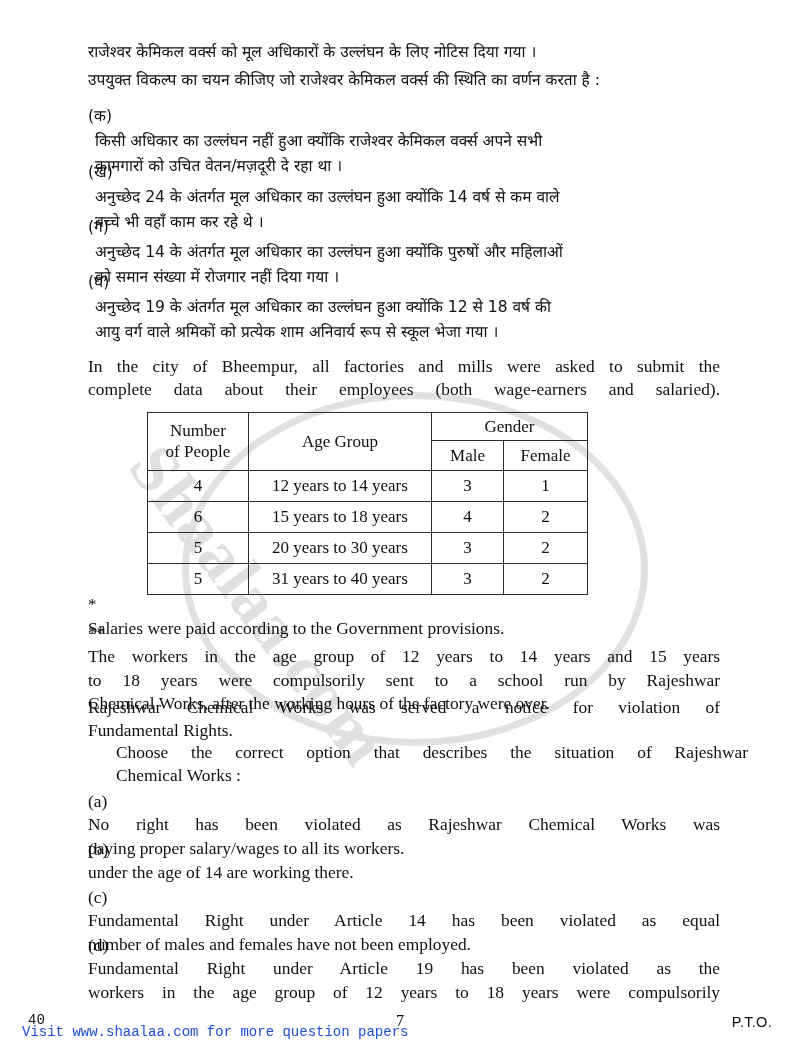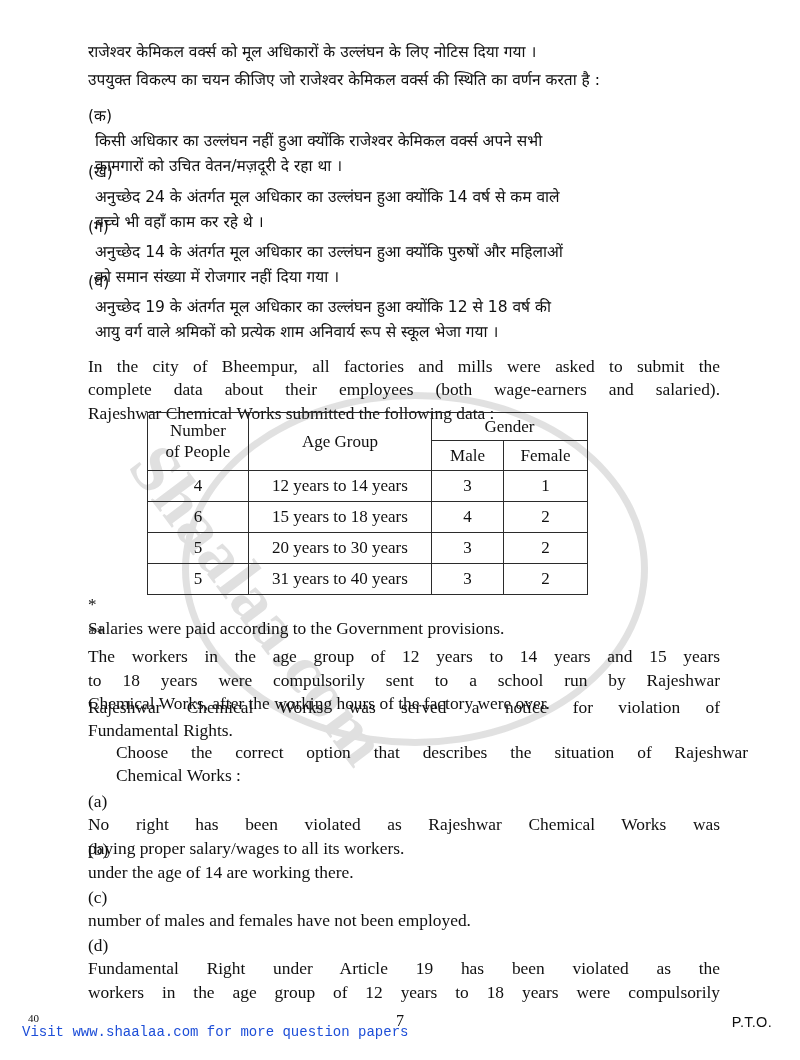--- a/index.html
+++ b/index.html
@@ -181,22 +181,22 @@
     position: absolute;
     left: 0;
     top: 1012px;
     width: 800px;
     height: 24px;
     z-index: 2;
   }
   #page-num-left {
     position: absolute;
     left: 28px; top: 0;
-    font-family: Liberation Serif, serif;
-    font-size: 11px;
+    font-family: Liberation Mono, monospace;
+    font-size: 14px;
   }
   #page-num-center {
     position: absolute;
     left: 0; top: 0;
     width: 800px;
     text-align: center;
     font-family: "Liberation Serif", serif;
     font-size: 16px;
   }
   #pto-label {
@@ -258,21 +258,20 @@
     <span class="mark">(घ)</span>
     <span class="body">
       <span class="l2">अनुच्छेद 19 के अंतर्गत मूल अधिकार का उल्लंघन हुआ क्योंकि 12 से 18 वर्ष की</span>
       <span class="l2">आयु वर्ग वाले श्रमिकों को प्रत्येक शाम अनिवार्य रूप से स्कूल भेजा गया ।</span>
     </span>
   </div>
 
   <div class="epara eng" style="top:339px;margin-top:16px;">
     <span class="ln just">In the city of Bheempur, all factories and mills were asked to submit the</span>
     <span class="ln just">complete data about their employees (both wage-earners and salaried).</span>
-    <span class="ln">Rajeshwar Chemical Works submitted the following data :</span>
   </div>
 
   <table id="data-table">
     <thead>
       <tr>
         <th class="col-num th-num" rowspan="2">
           <span>Number</span><br>
           <span>of People</span>
         </th>
         <th class="col-age th-age" rowspan="2">Age Group</th>
@@ -348,20 +347,21 @@
   <div class="erow eng" style="top:838px;">
     <span class="mark">(b)</span>
     <span class="body">
       <span class="ln">under the age of 14 are working there.</span>
     </span>
   </div>
 
   <div class="erow eng" style="top:886px;">
     <span class="mark">(c)</span>
     <span class="body">
+      <span class="ln just">Fundamental Right under Article 14 has been violated as equal</span>
       <span class="ln">number of males and females have not been employed.</span>
     </span>
   </div>
 
   <div class="erow eng" style="top:934px;">
     <span class="mark">(d)</span>
     <span class="body">
       <span class="ln just">Fundamental Right under Article 19 has been violated as the</span>
       <span class="ln just">workers in the age group of 12 years to 18 years were compulsorily</span>
     </span>

